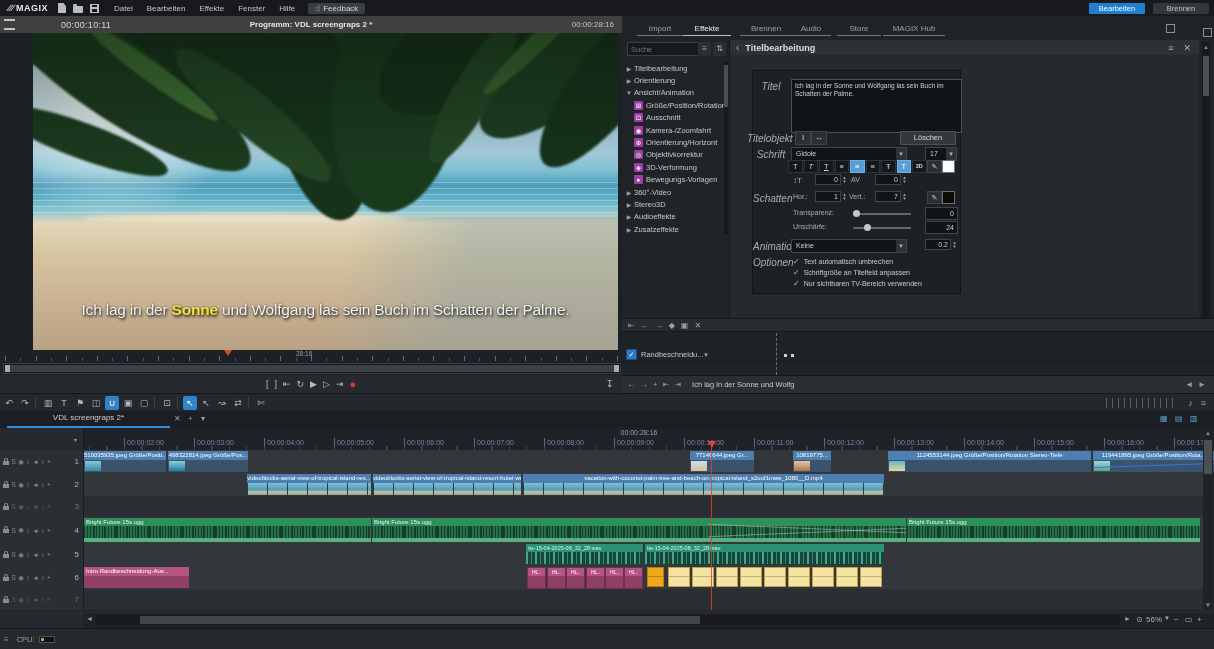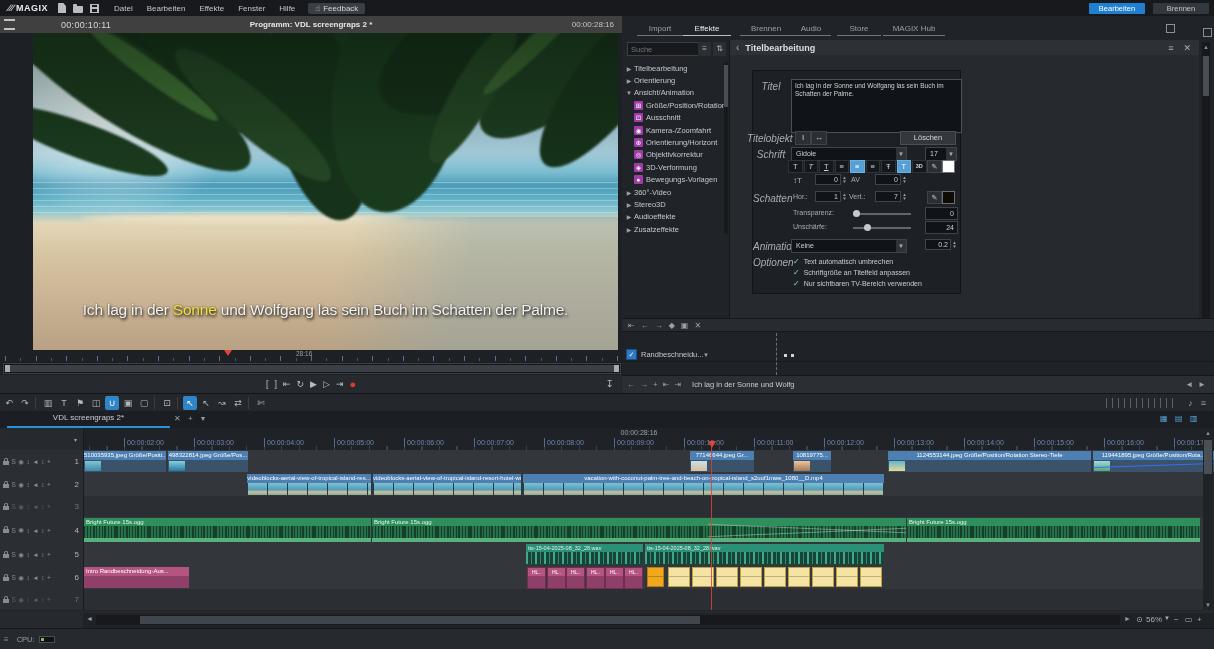--- a/index.html
+++ b/index.html
@@ -33,21 +33,21 @@
   .video{position:absolute;left:33px;top:17px;width:585px;height:317px;overflow:hidden;background:
     radial-gradient(circle at 14% 16%, rgba(255,255,250,.95), rgba(255,255,250,0) 24%),
     linear-gradient(180deg,#bcd8e4 0%,#a8cfdf 38%,#79bccf 44%,#4e9cba 48%,#5fb0c6 52%,#8ac6d2 56%,#e2d6b8 60%,#d6c4a0 70%,#cab394 84%,#b9a284 100%);}
   .leaf{position:absolute;border-radius:50%;filter:blur(1.2px);}
   .foam{position:absolute;left:0;top:47%;width:100%;height:11%;background:repeating-linear-gradient(180deg,rgba(255,255,255,.28) 0 1px,transparent 1px 6px);}
   .sandbar{position:absolute;left:8%;top:57%;width:56%;height:9px;background:#ecdfc2;border-radius:50%;filter:blur(2px);}
   .wetsand{position:absolute;left:0;top:58%;width:100%;height:42%;background:linear-gradient(105deg,transparent 52%,rgba(140,165,168,.45) 72%);}
   .canopyshade{position:absolute;left:0;top:0;width:100%;height:100%;background:linear-gradient(180deg,rgba(8,22,10,.45),rgba(8,22,10,0) 42%);}
   .subtitle{position:absolute;left:0;top:268px;width:100%;text-align:center;font-size:15.5px;color:#f2f3f4;
     text-shadow:1px 2px 3px rgba(0,0,0,.85),0 0 2px rgba(0,0,0,.6);letter-spacing:-0.2px;}
-  .subtitle .hl{color:#f2e23c;}
+  .subtitle .hl{color:#f2e23c;font-weight:bold;}
   .pv-ruler{position:absolute;left:0;top:334px;width:622px;height:11px;
     background-image:repeating-linear-gradient(90deg,#51719f 0 1px,transparent 1px 30.6px),repeating-linear-gradient(90deg,#3c5578 0 1px,transparent 1px 15.3px);
     background-size:100% 5px,100% 3px;background-position:5px bottom,5px bottom;background-repeat:no-repeat;}
   .pv-marker{position:absolute;left:224px;top:0;width:0;height:0;border-left:4px solid transparent;border-right:4px solid transparent;border-top:6px solid #e04438;}
   .pv-rlabel{position:absolute;left:296px;top:0;font-size:6.5px;color:#97a1ab;}
   .scrubber{position:absolute;left:3px;top:347px;width:616px;height:9px;background:#15171b;border:1px solid #3b4046;}
   .scrub-thumb{position:absolute;left:2px;top:1px;width:610px;height:7px;background:#3a4046;}
   .scrub-h{position:absolute;top:1px;width:5px;height:7px;background:#a7adb3;}
   .transport{position:absolute;left:0;top:359px;width:622px;height:18px;background:#26292d;display:flex;align-items:center;justify-content:center;gap:6px;}
   .tp-btn{font-size:9px;color:#b8bcc0;line-height:10px;}

